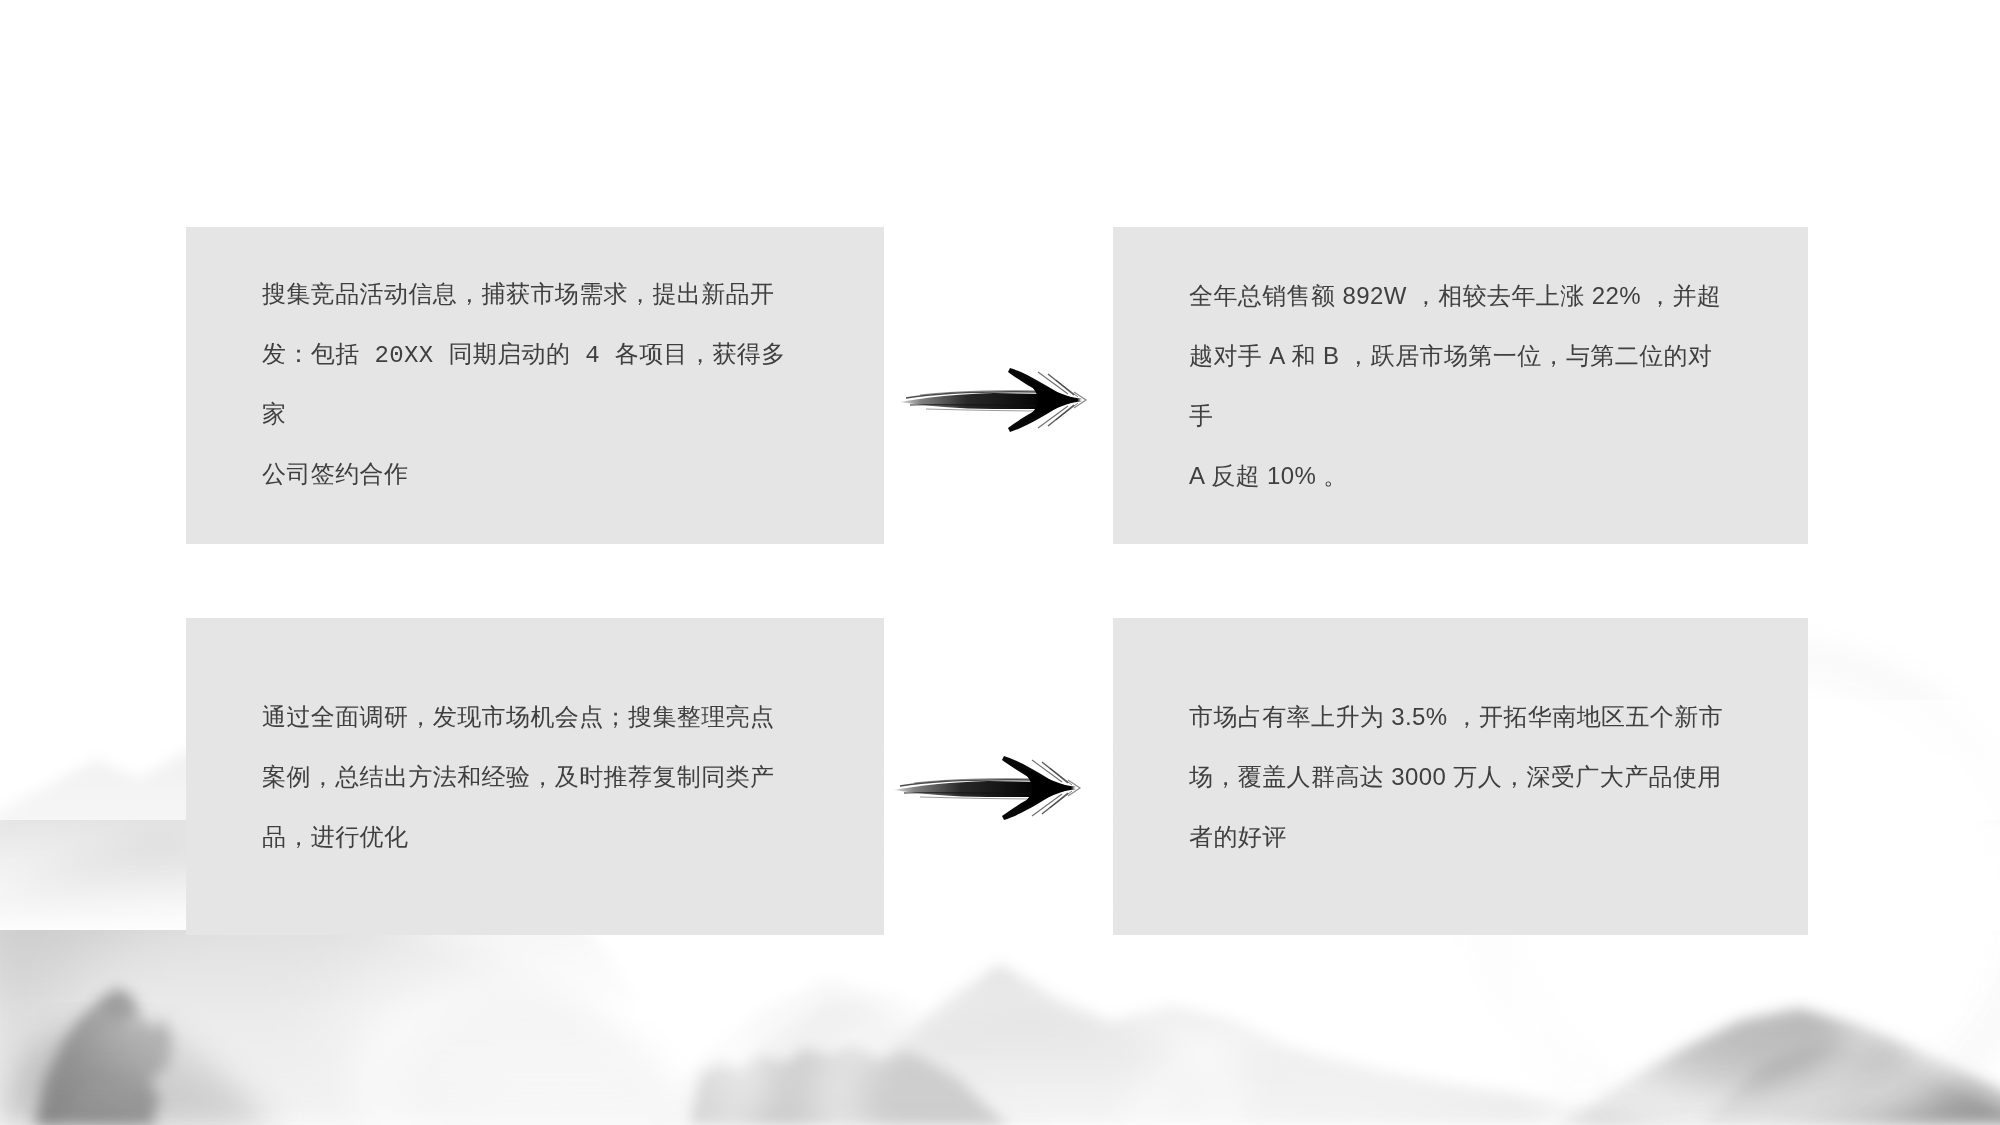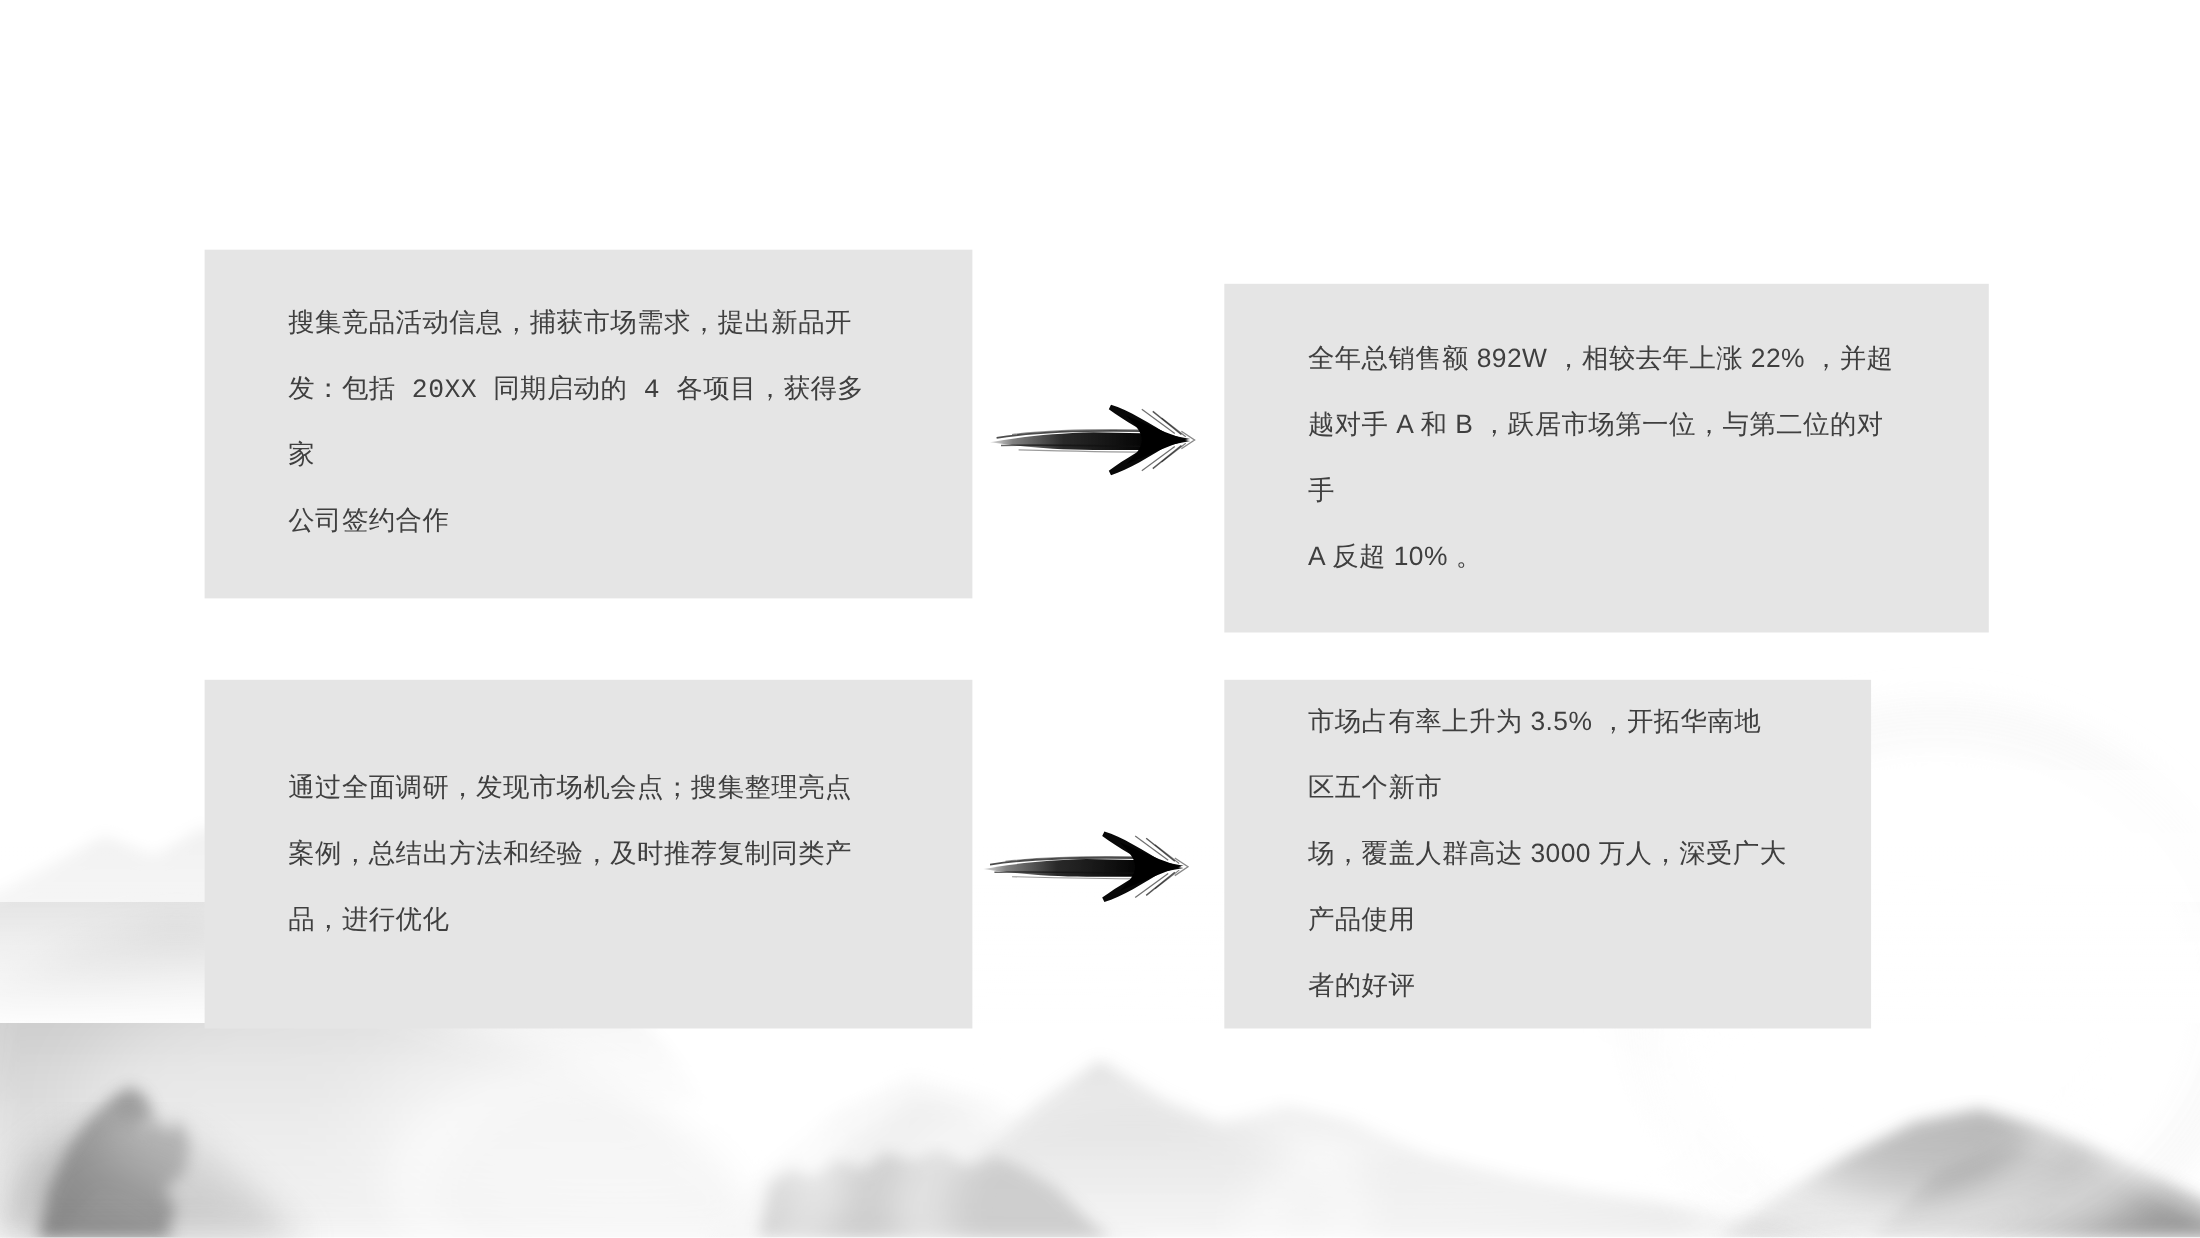--- a/index.html
+++ b/index.html
@@ -39,23 +39,23 @@
   .text-card {
     position: absolute;
     box-sizing: border-box;
     background: #e5e5e5;
     display: flex;
     flex-direction: column;
     justify-content: center;
     padding: 0 76px 0 76px;
   }
   .card-tl { left: 186px;  top: 227px; width: 698px; height: 317px; font-family: Liberation Mono, monospace; }
-  .card-tr { left: 1113px; top: 227px; width: 695px; height: 317px; margin-top: 31px; }
+  .card-tr { left: 1113px; top: 227px; width: 695px; height: 317px; }
   .card-bl { left: 186px;  top: 618px; width: 698px; height: 317px; }
-  .card-br { left: 1113px; top: 618px; width: 588px; height: 317px; }
+  .card-br { left: 1113px; top: 618px; width: 695px; height: 317px; }
 
   .card-body {
     font-size: 24px;
     line-height: 60px;
     color: #3f3f3f;
     letter-spacing: 0.4px;
     white-space: pre-line;
     font-weight: 400;
   }
 

